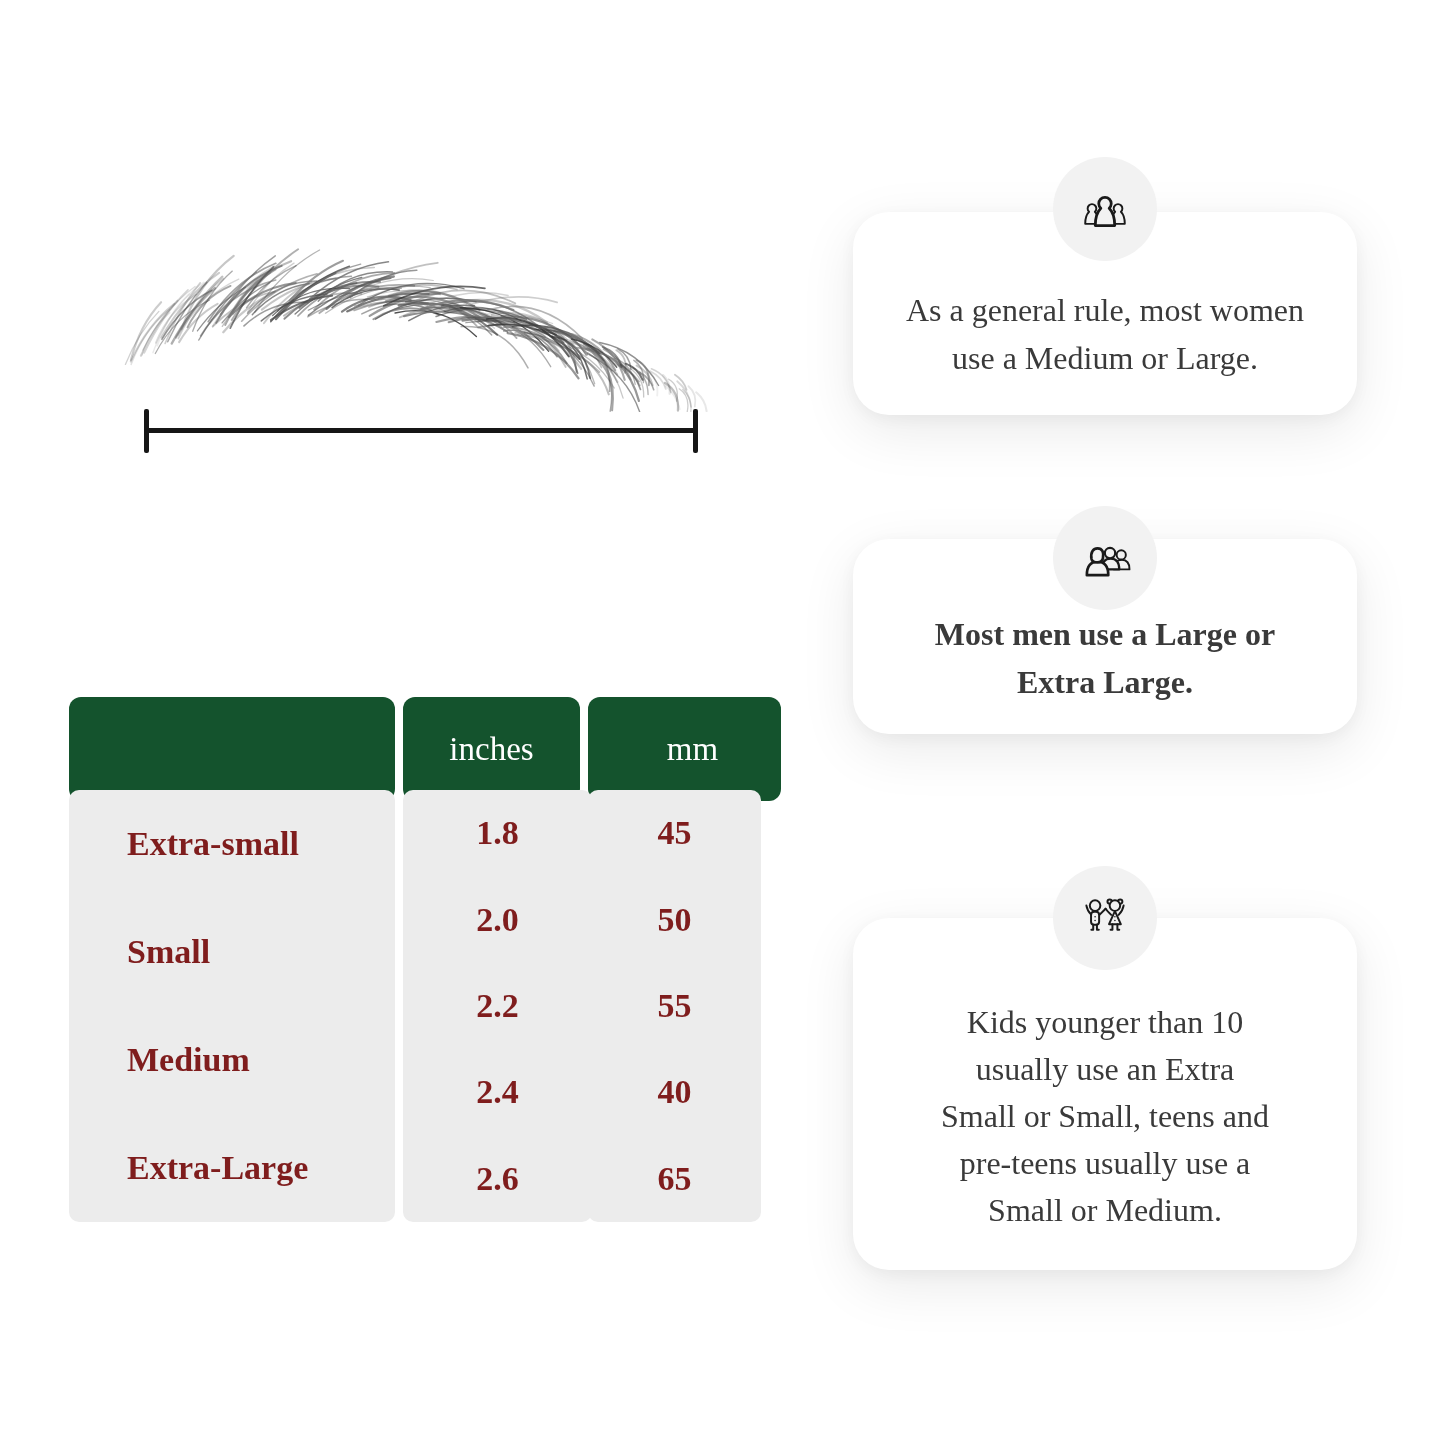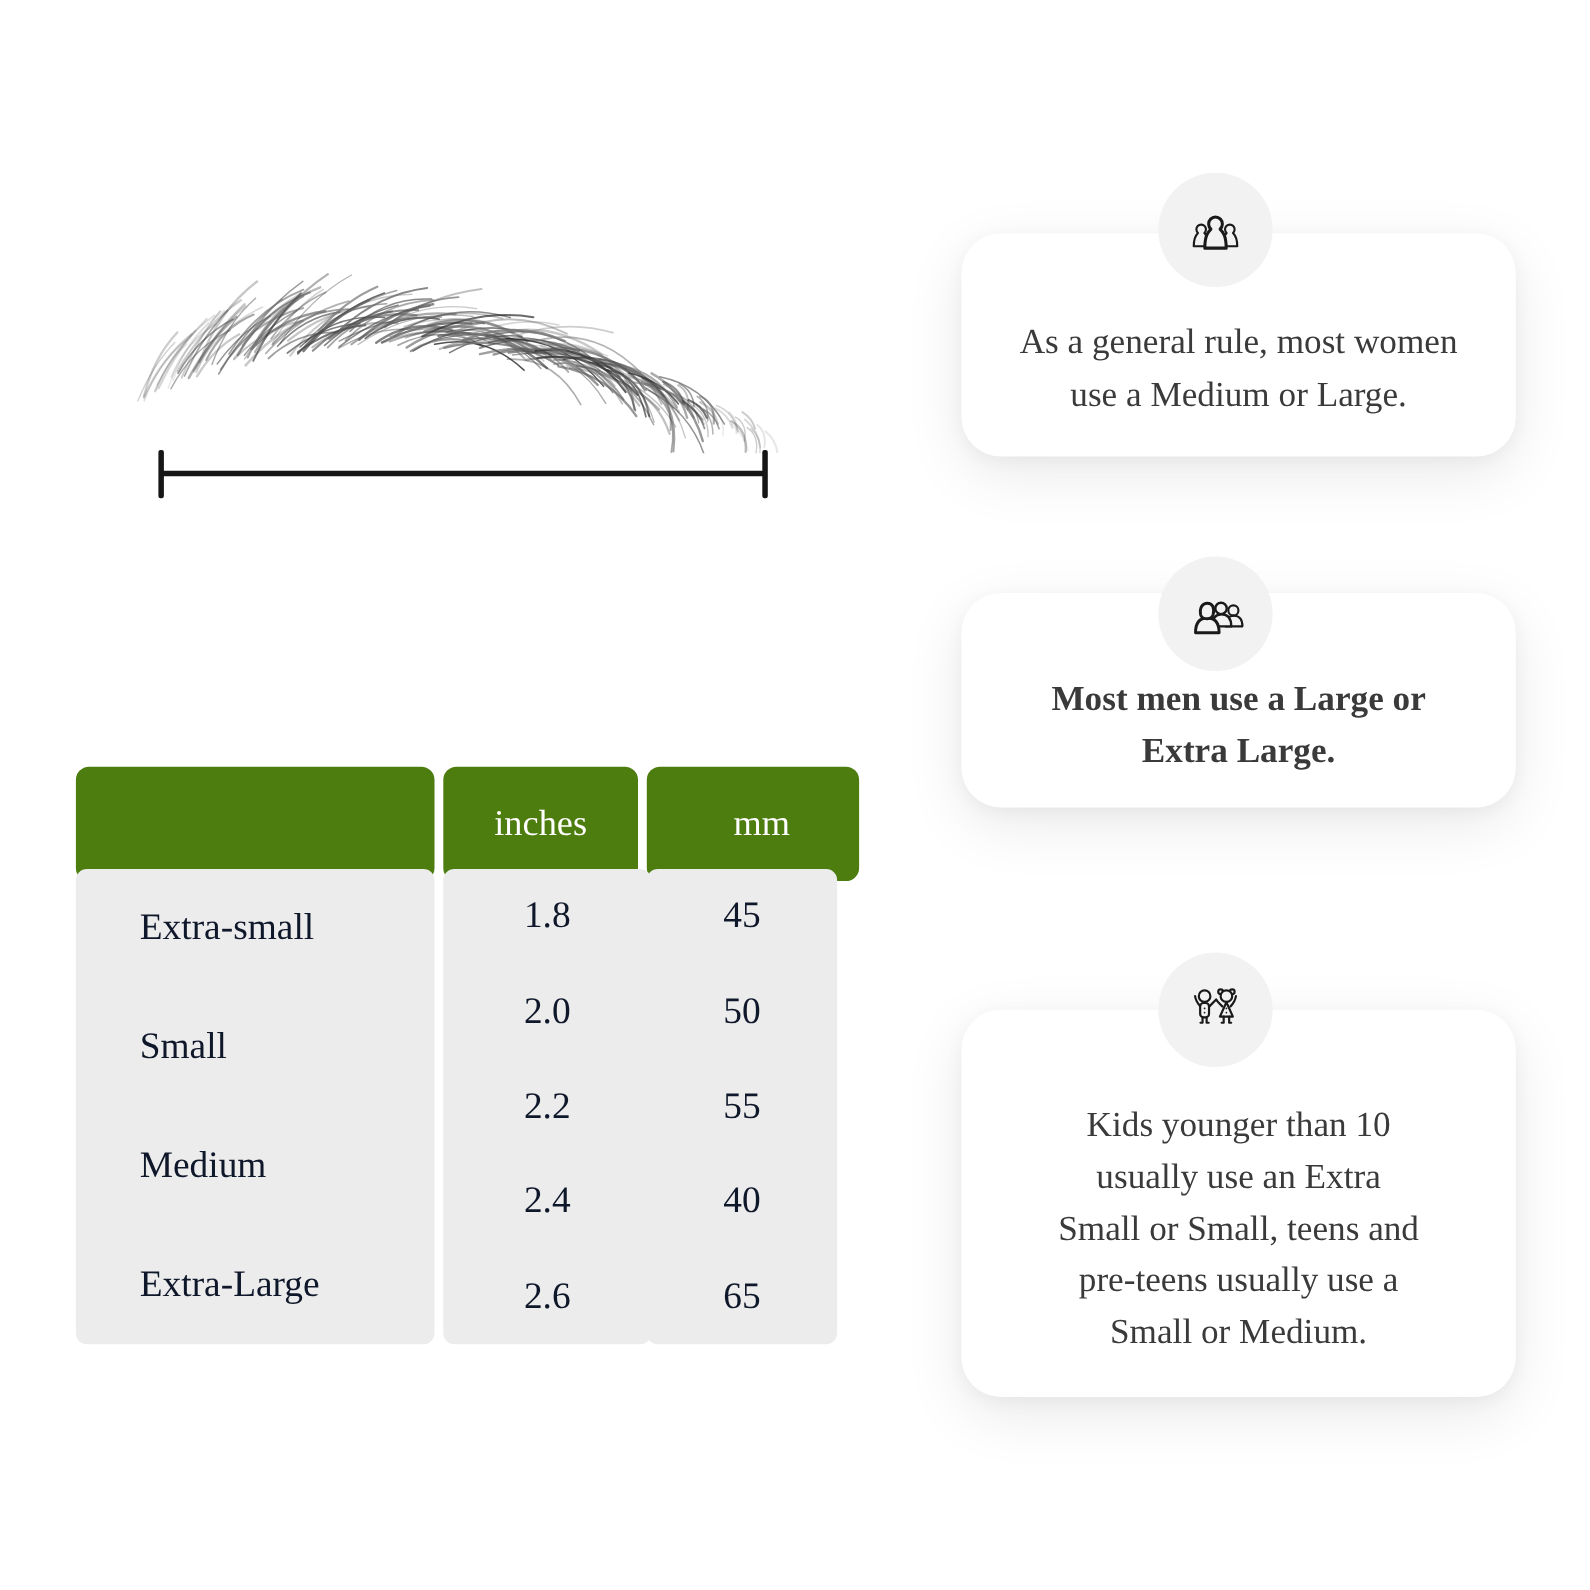--- a/index.html
+++ b/index.html
@@ -11,36 +11,36 @@
   #eyebrow-svg{position:absolute;left:105px;top:222px;width:612px;height:190px;}
   
   .ruler-line{position:absolute;left:146px;top:428px;width:551px;height:5px;background:#161616;border-radius:2px;}
   .ruler-cap{position:absolute;top:409px;width:5px;height:44px;background:#161616;border-radius:2px;}
   .cap-left{left:144px;}
   .cap-right{left:693px;}
   
   .caption{position:absolute;left:64px;top:496px;width:704px;text-align:center;
     font-size:35px;line-height:53px;color:#2d2d2d;letter-spacing:.3px;}
   
-  .th{position:absolute;top:697px;height:104px;background:#4d7c0f;border-radius:12px;
+  .th{position:absolute;top:697px;height:104px;background:#14532d;border-radius:12px;
     color:#ffffff;display:flex;align-items:center;justify-content:center;font-size:33px;}
   .th-size{left:69px;width:326px;}
   .th-inches{left:403px;width:177px;}
   .th-mm{left:588px;width:177px;padding-left:16px;}
   .tcol{position:absolute;top:790px;height:432px;background:#ececec;border-radius:10px;
     display:flex;flex-direction:column;justify-content:space-around;}
   .tcol-size{left:69px;width:326px;}
   .tcol-inches{left:403px;width:189px;}
   .tcol-mm{left:588px;width:173px;}
-  .tcell{font-size:34px;color:#0f172a;}
+  .tcell{font-size:34px;color:#7f1d1d;font-weight:bold;}
   .tcol-size .tcell{padding-left:58px;}
   .tcol-inches .tcell,.tcol-mm .tcell{text-align:center;}
   
   .card{position:absolute;left:853px;width:504px;background:#ffffff;border-radius:36px;
-    box-shadow:0 16px 55px rgba(0,0,0,.085),0 4px 16px rgba(0,0,0,.045);margin-left:21px;}
+    box-shadow:0 16px 55px rgba(0,0,0,.085),0 4px 16px rgba(0,0,0,.045);}
   #card-women{top:212px;height:203px;}
   #card-men{top:539px;height:195px;font-weight:bold;}
   #card-kids{top:918px;height:352px;}
   .badge{position:absolute;left:1053px;width:104px;height:104px;border-radius:50%;
     background:#f2f2f2;display:flex;align-items:center;justify-content:center;z-index:3;}
   #badge-women{top:157px;}
   #badge-men{top:506px;}
   #badge-kids{top:866px;}
   .badge svg{width:62px;height:62px;display:block;}
   .card-text{position:absolute;left:16px;right:16px;text-align:center;

